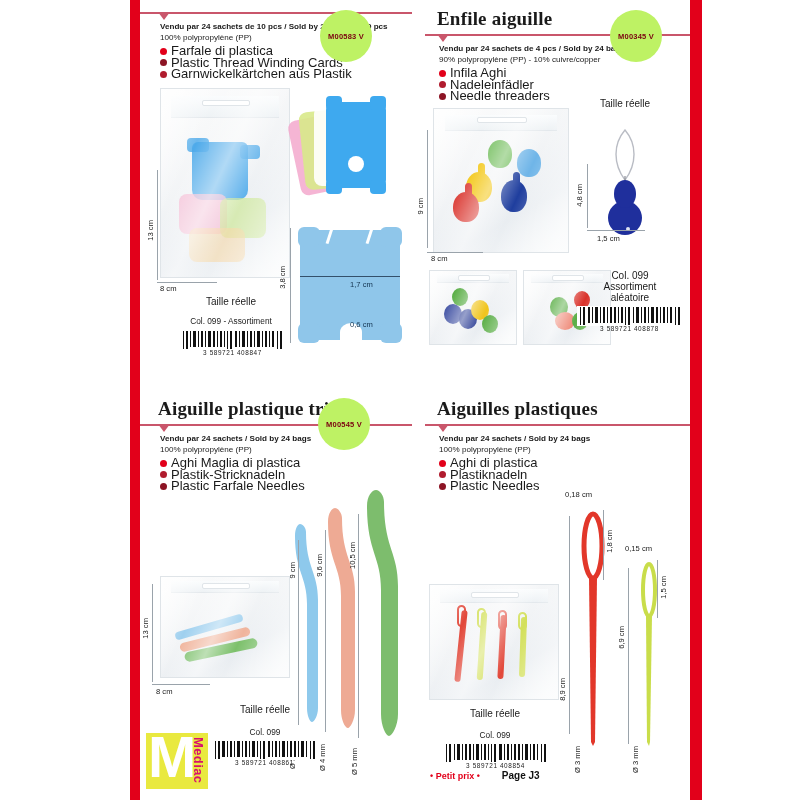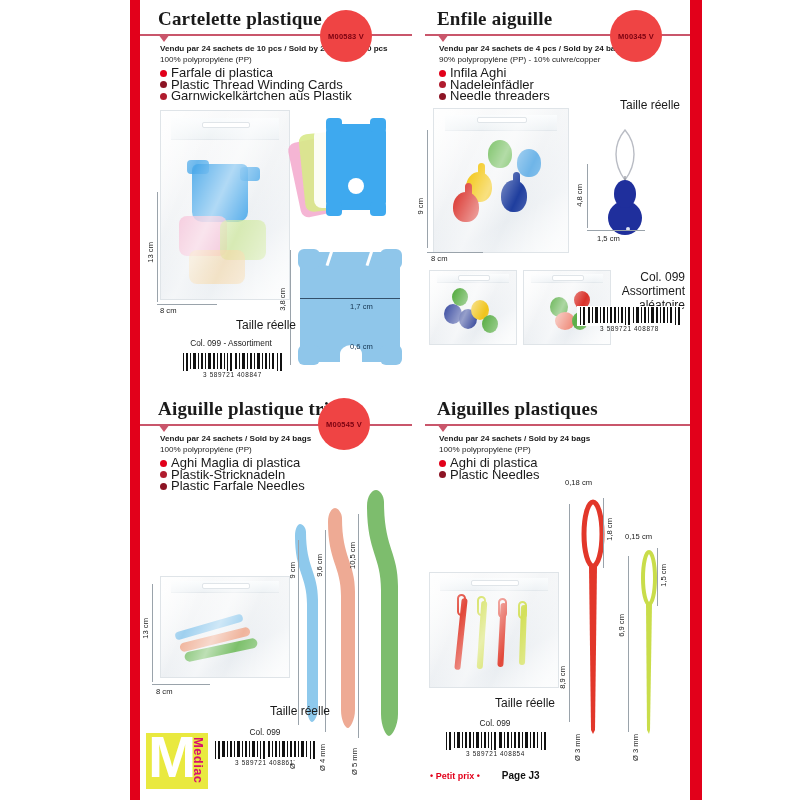--- a/index.html
+++ b/index.html
@@ -33,41 +33,41 @@
   .rule { position: relative; height: 2px; background: #c9566b; margin-top: 4px; }
   .rule::before {
     content: ""; position: absolute; left: 18px; top: 0;
     border-left: 6px solid transparent; border-right: 6px solid transparent;
     border-top: 8px solid #c9566b;
   }
   .p2 .rule::before, .p4 .rule::before { left: 12px; }
 
   .badge {
     position: absolute; width: 52px; height: 52px; border-radius: 50%;
-    background: #ef4444; color: #7a0010;
+    background: #bef264; color: #7a0010;
     font-size: 7.5px; font-weight: bold; letter-spacing: .2px;
     display: flex; align-items: center; justify-content: center;
     z-index: 6;
   }
   .p1 .badge { left: 180px; top: 2px; }
   .p2 .badge { left: 185px; top: 2px; }
   .p3 .badge { left: 178px; top: 0px; }
   .p4 .badge { left: 170px; top: 0px; }
 
   .desc { margin-top: 7px; padding-left: 20px; font-size: 8.1px; color: #1a1a1a; line-height: 11.2px; }
   .p2 .desc, .p4 .desc { padding-left: 14px; }
   .desc .b { font-weight: bold; }
   .langs { margin-top: 2px; }
   .lang { display: flex; align-items: center; gap: 4px; line-height: 11.5px; font-size: 13px; }
   .dot { width: 7px; height: 7px; border-radius: 50%; flex: 0 0 7px; }
   .d1 { background: #e2001a; } .d2 { background: #b01c2e; } .d3 { background: #8c1424; }
 
   .stage { position: relative; width: 100%; }
 
-  .cap   { font-size: 12px; color: #1a1a1a; text-align: right; }
+  .cap   { font-size: 10px; color: #1a1a1a; text-align: center; }
   .capb  { font-size: 8.3px; color: #1a1a1a; text-align: center; font-weight: normal; }
   .dim   { font-size: 7.6px; color: #1a1a1a; white-space: nowrap; }
   .dimv  { font-size: 7.6px; color: #1a1a1a; white-space: nowrap;
            writing-mode: vertical-rl; transform: rotate(180deg); }
 
   
   .bc { display: block; }
   .bcnum { font-size: 6.4px; letter-spacing: .6px; color: #222; text-align: center; margin-top: -1px; }
 
   
@@ -103,21 +103,20 @@
 </style>
 </head>
 <body>
 
 <div class="page">
 
   <div class="bar-left"></div>
   <div class="bar-right"></div>
 
   <div class="panel p1">
-    <div class="ptitle">Cartelette plastique</div>
     <div class="badge">M00583 V</div>
     <div class="rule"></div>
     <div class="desc">
       <div class="b">Vendu par 24 sachets de 10 pcs / Sold by 24 bags of 10 pcs</div>
       <div>100% polypropylène (PP)</div>
       <div class="langs">
         <div class="lang">
             <span class="dot d1"></span>
             <span>Farfale di plastica</span>
           </div>
@@ -431,20 +430,24 @@
     <div class="rule"></div>
     <div class="desc">
       <div class="b">Vendu par 24 sachets / Sold by 24 bags</div>
       <div>100% polypropylène (PP)</div>
       <div class="langs">
         <div class="lang">
             <span class="dot d1"></span>
             <span>Aghi di plastica</span>
           </div>
         <div class="lang">
+            <span class="dot d2"></span>
+            <span>Plastiknadeln</span>
+          </div>
+        <div class="lang">
             <span class="dot d3"></span>
             <span>Plastic Needles</span>
           </div>
       </div>
     </div>
 
     <div class="stage" style="height:300px">
 
       <div class="bag" style="left:4px; top:92px; width:130px; height:116px;">
         <div style="position:absolute;left:22%;top:22%;width:6px;height:72px;background:#e2483a;border-radius:4px;transform:rotate(6deg);"></div>

